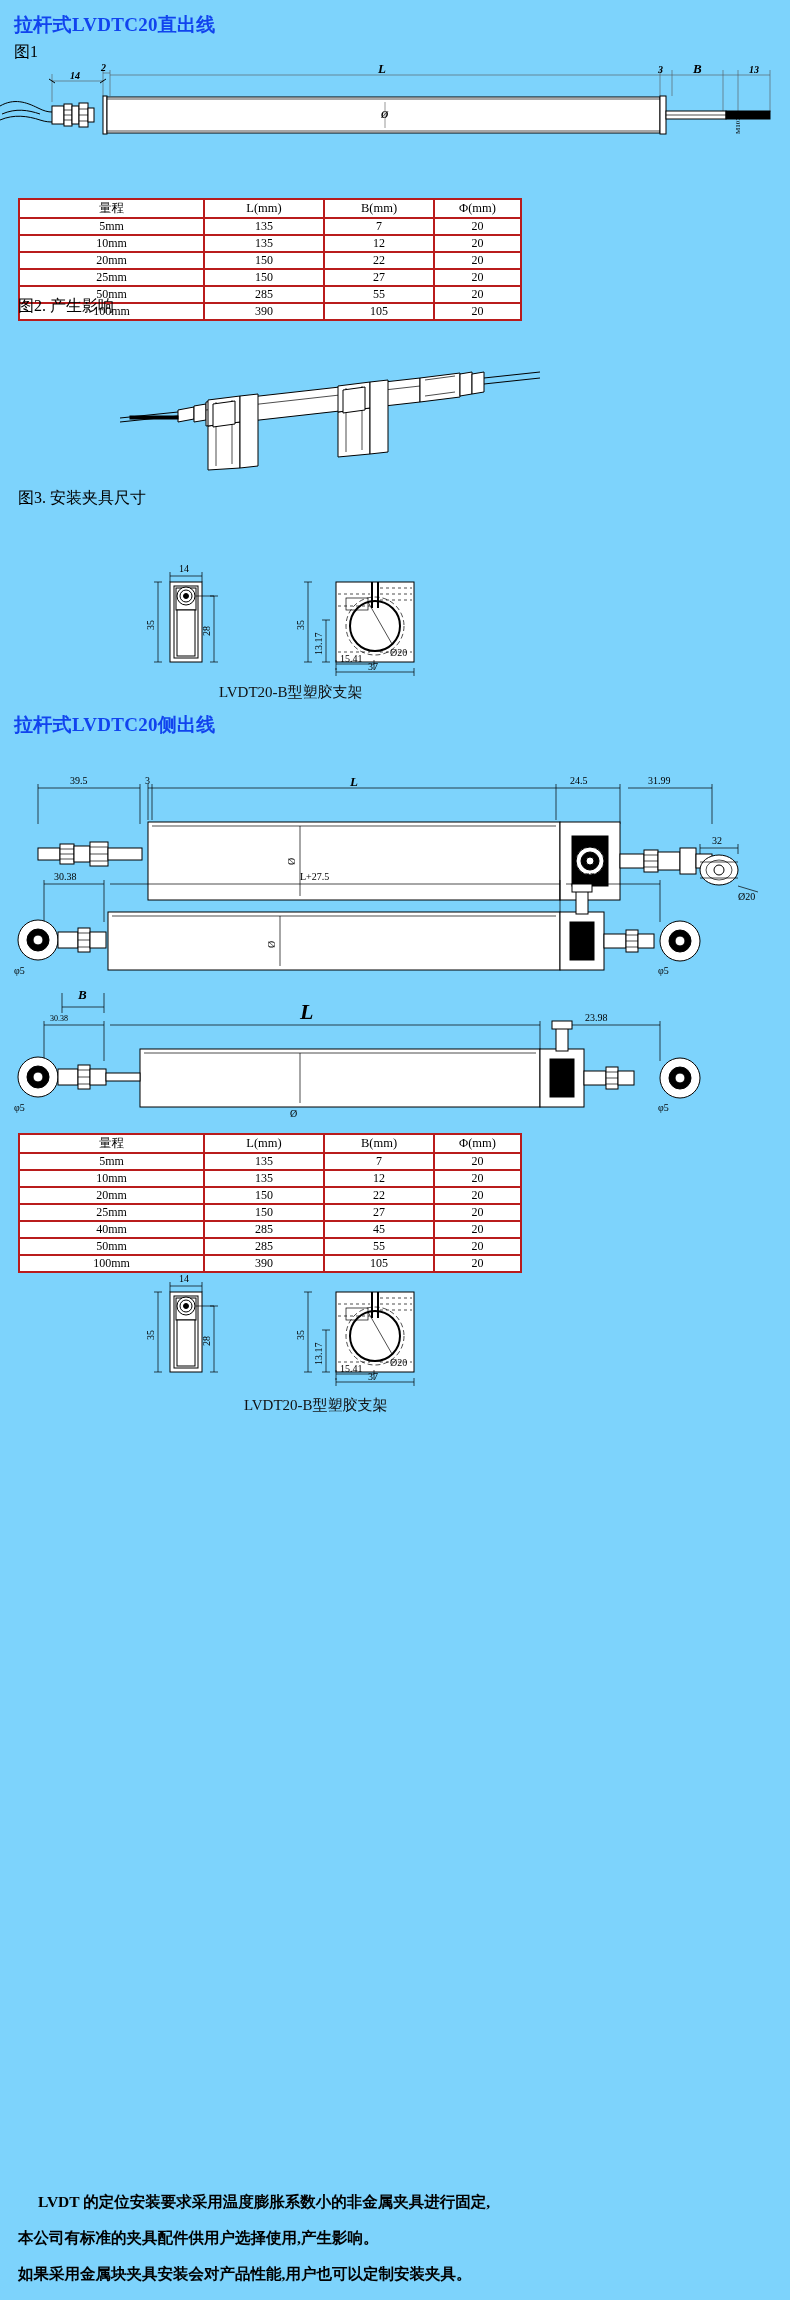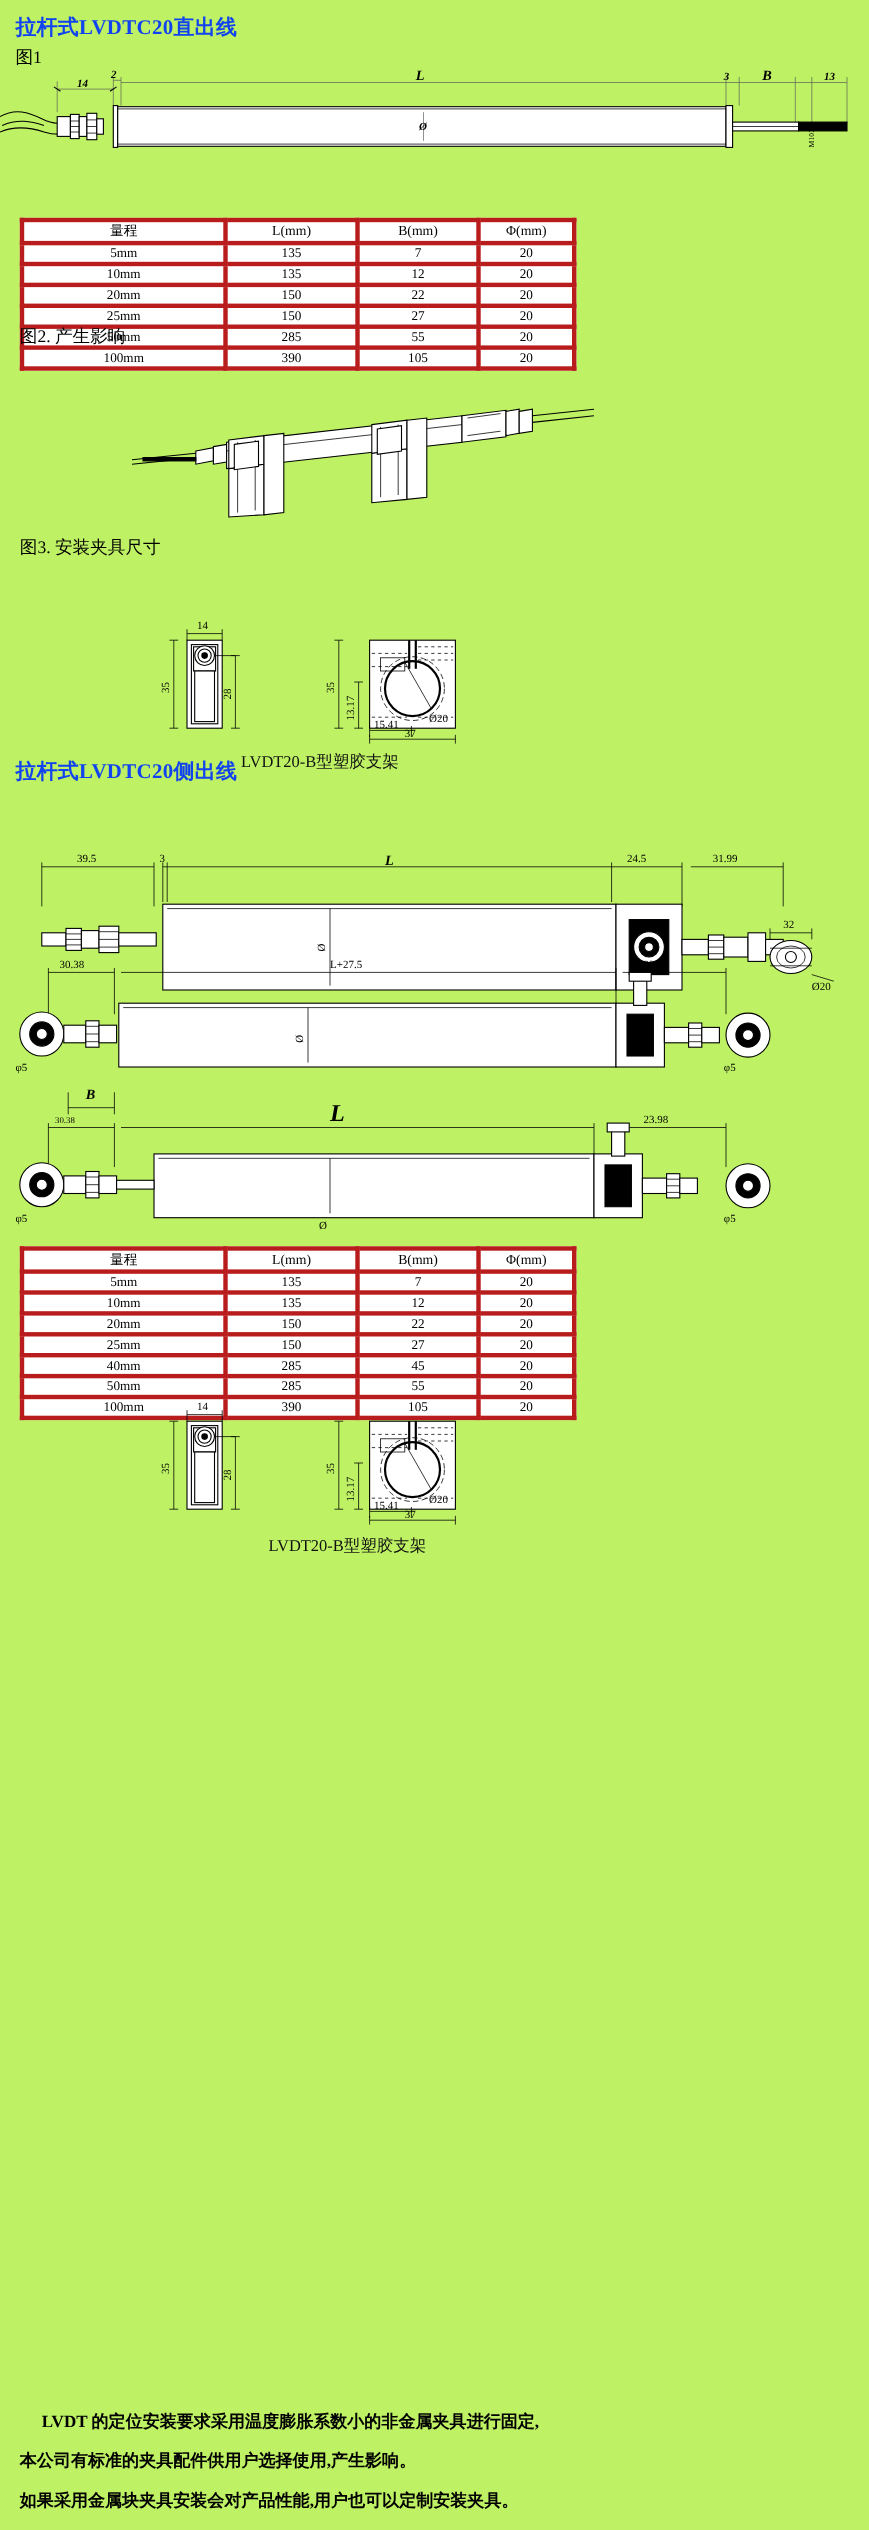--- a/index.html
+++ b/index.html
@@ -2,21 +2,21 @@
 <html><head>
 <meta charset="utf-8">
 <style>
   html,body{margin:0;padding:0;background:#fff;}
   body{
     width:790px;
     font-family:"Liberation Serif","DejaVu Serif",serif;
     color:#000;
     -webkit-font-smoothing:none;
   }
-  .page{position:relative;width:790px;height:2300px;overflow:hidden;background:#bef264;}
+  .page{position:relative;width:790px;height:2300px;overflow:hidden;background:#7dd3fc;}
 
   
   .blue-title{
     position:absolute;
     font-family:"Liberation Serif","DejaVu Serif",serif;
     font-weight:bold;
     font-size:19px;
     color:#1144ee;
     letter-spacing:0.3px;
     white-space:nowrap;
@@ -45,21 +45,21 @@
   }
 
   
   .spec-table{
     position:absolute;
     border-collapse:collapse;
     table-layout:fixed;
     background:#fff;
   }
   .spec-table td,.spec-table th{
-    border:4px solid #b91c1c;
+    border:2px solid #b91c1c;
     text-align:center;
     font-weight:normal;
     font-size:12px;
     height:15px;
     line-height:15px;
     padding:0;
     font-family:"Liberation Serif","DejaVu Serif",serif;
   }
   .spec-table thead td{font-size:12.5px;height:17px;line-height:17px;}
 
@@ -357,21 +357,21 @@
         <line x1="196" y1="112" x2="274" y2="112"></line>
         <line x1="196" y1="108" x2="196" y2="116"></line>
         <line x1="274" y1="108" x2="274" y2="116"></line>
       </g>
       <text class="dim" x="228" y="110">37</text>
     </svg>
   </div>
 
   <div class="caption" style="left:175px;top:683px;">LVDT20-B型塑胶支架</div>
 
-  <div class="blue-title" style="left:14px;top:688px;">拉杆式LVDTC20侧出线</div>
+  <div class="blue-title" style="left:14px;top:712px;">拉杆式LVDTC20侧出线</div>
 
   <div class="dwg" style="left:0px;top:762px;">
     <svg width="790" height="110" viewBox="0 0 790 110">
 
       <g class="ln-thin">
         <line x1="38" y1="26" x2="140" y2="26"></line>
         <line x1="38" y1="22" x2="38" y2="62"></line>
         <line x1="140" y1="22" x2="140" y2="62"></line>
         <line x1="148" y1="26" x2="152" y2="26"></line>
         <line x1="148" y1="22" x2="148" y2="58"></line>

